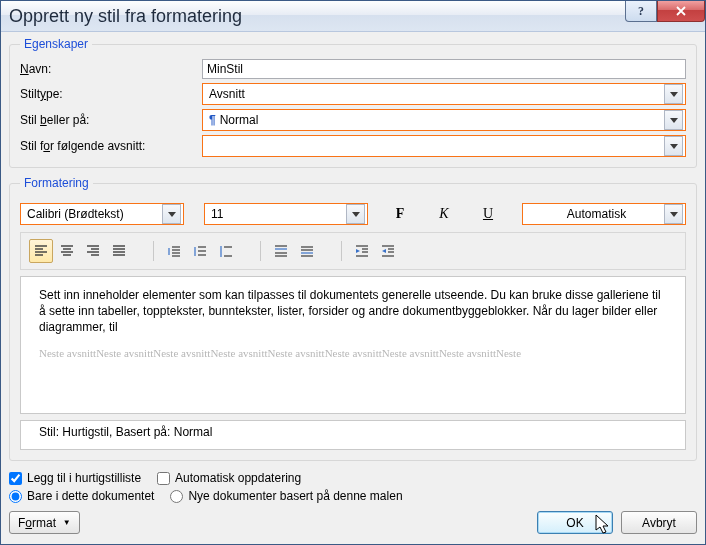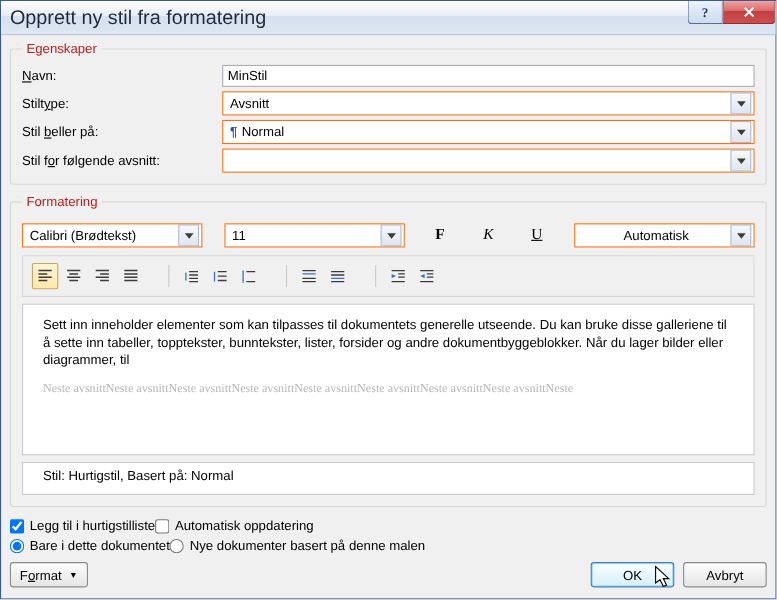--- a/index.html
+++ b/index.html
@@ -6,21 +6,21 @@
   .window{width:706px;height:545px;border:1px solid #3b5a85;box-sizing:border-box;background:#f0f0f0;position:relative}
   .titlebar{height:30px;background:linear-gradient(to bottom,#fdfefe 0%,#e8edf5 45%,#d6e0ee 46%,#dde6f2 100%);border-bottom:1px solid #b8c7de;display:flex;align-items:center;padding-left:8px;position:relative}
   .titlebar-text{color:#1f2b3d;font-size:18px}
   .win-btns{position:absolute;right:0;top:0;display:flex}
   .win-btn{width:30px;height:20px;border:1px solid #5a6f8f;border-top:none;display:flex;align-items:center;justify-content:center;font-size:12px;color:#2a3b55;background:linear-gradient(to bottom,#eaf1fb,#cddcef)}
   .win-btn.help{border-radius:0 0 0 4px}
   .win-btn.close{width:46px;background:linear-gradient(to bottom,#f1a0a0 0%,#d96b6b 45%,#c34040 46%,#ce4e4e 100%);color:#fff;border-color:#8e3030;border-radius:0 0 4px 0}
   .win-btn.close svg{width:12px;height:12px}
   .body{position:absolute;left:8px;right:8px;top:36px;bottom:10px}
   fieldset{border:1px solid #d7d7d7;border-radius:3px;padding:8px 10px 10px 10px;margin:0 0 8px 0}
-  legend{color:#b91c1c;padding:0 4px;font-size:12px}
+  legend{color:#1d4ed8;padding:0 4px;font-size:12px}
   .row{display:flex;align-items:center;margin-bottom:4px}
   .lbl{width:182px;font-size:12px}
   .lbl .ul{text-decoration:underline}
   input[type=text].field{flex:1;height:20px;border:1px solid #abadb3;padding:0 4px;font-family:inherit;font-size:12px;background:#fff;box-sizing:border-box}
   .combo{flex:1;height:22px;border:1px solid #f97316;background:#fff;display:flex;align-items:center;padding:0 2px 0 6px;box-sizing:border-box;position:relative}
   .combo .txt{flex:1;font-size:12px;display:flex;align-items:center;gap:4px}
   .combo-btn,.spin-btn{width:17px;height:18px;border:1px solid #b0b7c4;background:linear-gradient(to bottom,#f6f8fb,#dfe6ef);display:flex;align-items:center;justify-content:center}
   .arrow-down{width:0;height:0;border-left:4px solid transparent;border-right:4px solid transparent;border-top:5px solid #3b3b3b}
   .pilcrow{color:#1f55c3;font-weight:bold}
   .fmt-section{margin:0}
@@ -37,21 +37,21 @@
   .tgrp{display:flex;gap:2px;margin-right:14px}
   .icon-btn{width:22px;height:22px;border:1px solid transparent;display:flex;align-items:center;justify-content:center}
   .icon-btn.sel{border:1px solid #c9a65f;background:linear-gradient(to bottom,#fff4d8,#ffe9a8);border-radius:2px}
   .sep{width:1px;height:20px;background:#c9c9c9;margin:0 6px}
   .preview{border:1px solid #c9c9c9;background:#fff;padding:10px 18px;height:138px;overflow:hidden;box-sizing:border-box}
   .prev-grey{color:#b7b7b7;font-family:"Times New Roman",serif;font-size:11px;line-height:1.3;margin-bottom:10px}
   .prev-body{color:#000;font-size:12px;line-height:1.35;margin-bottom:10px}
   .prev-grey2{color:#b7b7b7;font-family:"Times New Roman",serif;font-size:11px;line-height:1.3}
   .desc-box{border:1px solid #c9c9c9;background:#fff;padding:4px 18px;height:30px;margin-top:6px;font-size:12px;box-sizing:border-box}
   .opts{margin-top:10px;font-size:12px}
-  .opts-row{display:flex;align-items:center;margin-bottom:4px}
+  .opts-row{display:flex;align-items:center;gap:16px;margin-bottom:4px}
   .chk,.rad{display:flex;align-items:center;gap:5px}
   .chk input,.rad input{margin:0}
   .footer{position:absolute;left:0;right:0;bottom:0;display:flex;align-items:center}
   .btn{height:23px;border:1px solid #8a8a8a;border-radius:3px;background:linear-gradient(to bottom,#fdfdfd,#e5e5e5);font-family:inherit;font-size:12px;padding:0 12px;display:inline-flex;align-items:center;justify-content:center;min-width:76px;box-sizing:border-box}
   .btn.fmt{min-width:0;padding:0 8px}
   .btn.primary{border:1px solid #3c7fb1;box-shadow:inset 0 0 0 1px #a7d9f5;background:linear-gradient(to bottom,#fafefe,#d4effc)}
   .footer-right{margin-left:auto;display:flex;gap:8px;align-items:flex-end}
   .cursor{position:absolute;right:84px;bottom:-2px;pointer-events:none}
   svg.align-ic line{stroke:#3b3b3b;stroke-width:1.4}
   svg.spacing-ic line{stroke:#3b3b3b;stroke-width:1.2}

